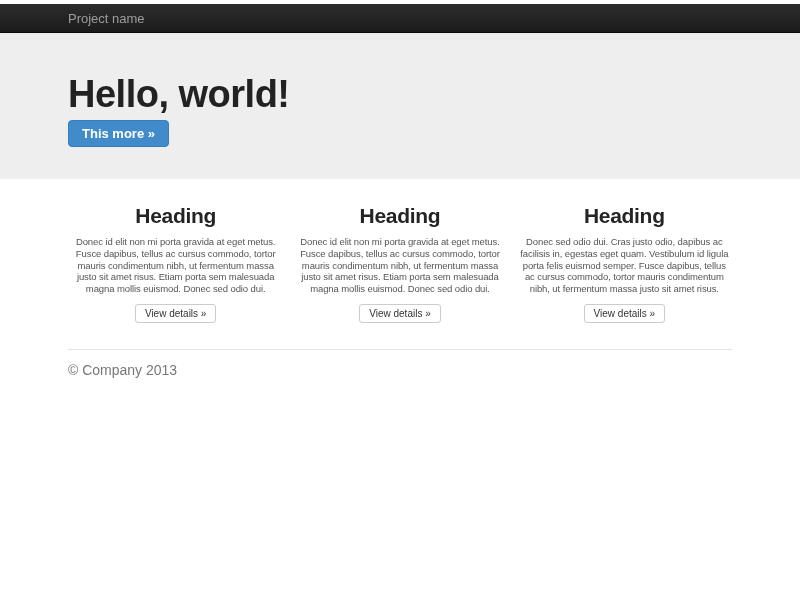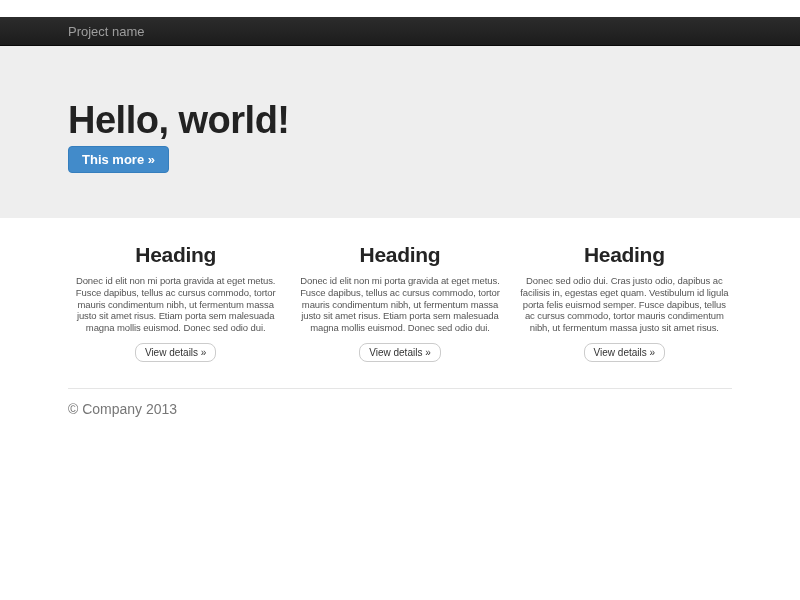--- a/index.html
+++ b/index.html
@@ -8,21 +8,21 @@
     --navbar-top:#2c2c2c; --navbar-bottom:#1c1c1c;
     --jumbotron-bg:#eeeeee;
   }
   *{box-sizing:border-box; margin:0; padding:0;}
   html,body{width:800px; height:600px; overflow:hidden;}
   body{
     background:#ffffff;
     font-family:"Liberation Sans","DejaVu Sans",sans-serif;
     color:#333;
   }
-  .container{width:664px; margin:17px auto;}
+  .container{width:664px; margin:4px auto;}
 
   
   .navbar{
     height:29px;
     background:linear-gradient(to bottom,var(--navbar-top),var(--navbar-bottom));
     border-bottom:1px solid #0a0a0a;
   }
   .navbar-inner{
     display:flex; align-items:center; justify-content:space-between;
     height:28px;
@@ -78,21 +78,21 @@
     font-size:21px; line-height:25px; font-weight:bold; color:#242424;
     margin-bottom:8px; letter-spacing:-0.3px;
   }
   .col p{
     font-size:9.5px; line-height:11.8px; color:#555;
     letter-spacing:-0.1px;
   }
   .btn-details{
     display:inline-block; margin-top:9px;
     padding:3px 9px;
-    background:#ffffff; border:1px solid #cccccc; border-radius:8px;
+    background:#ffffff; border:1px solid #cccccc; border-radius:3px;
     color:#333; font-size:10px; text-decoration:none; cursor:pointer;
   }
 
   
   .footer{
     margin-top:26px;
     border-top:1px solid #e5e5e5;
     padding-top:12px;
   }
   .footer p{font-size:14px; color:#777;}

